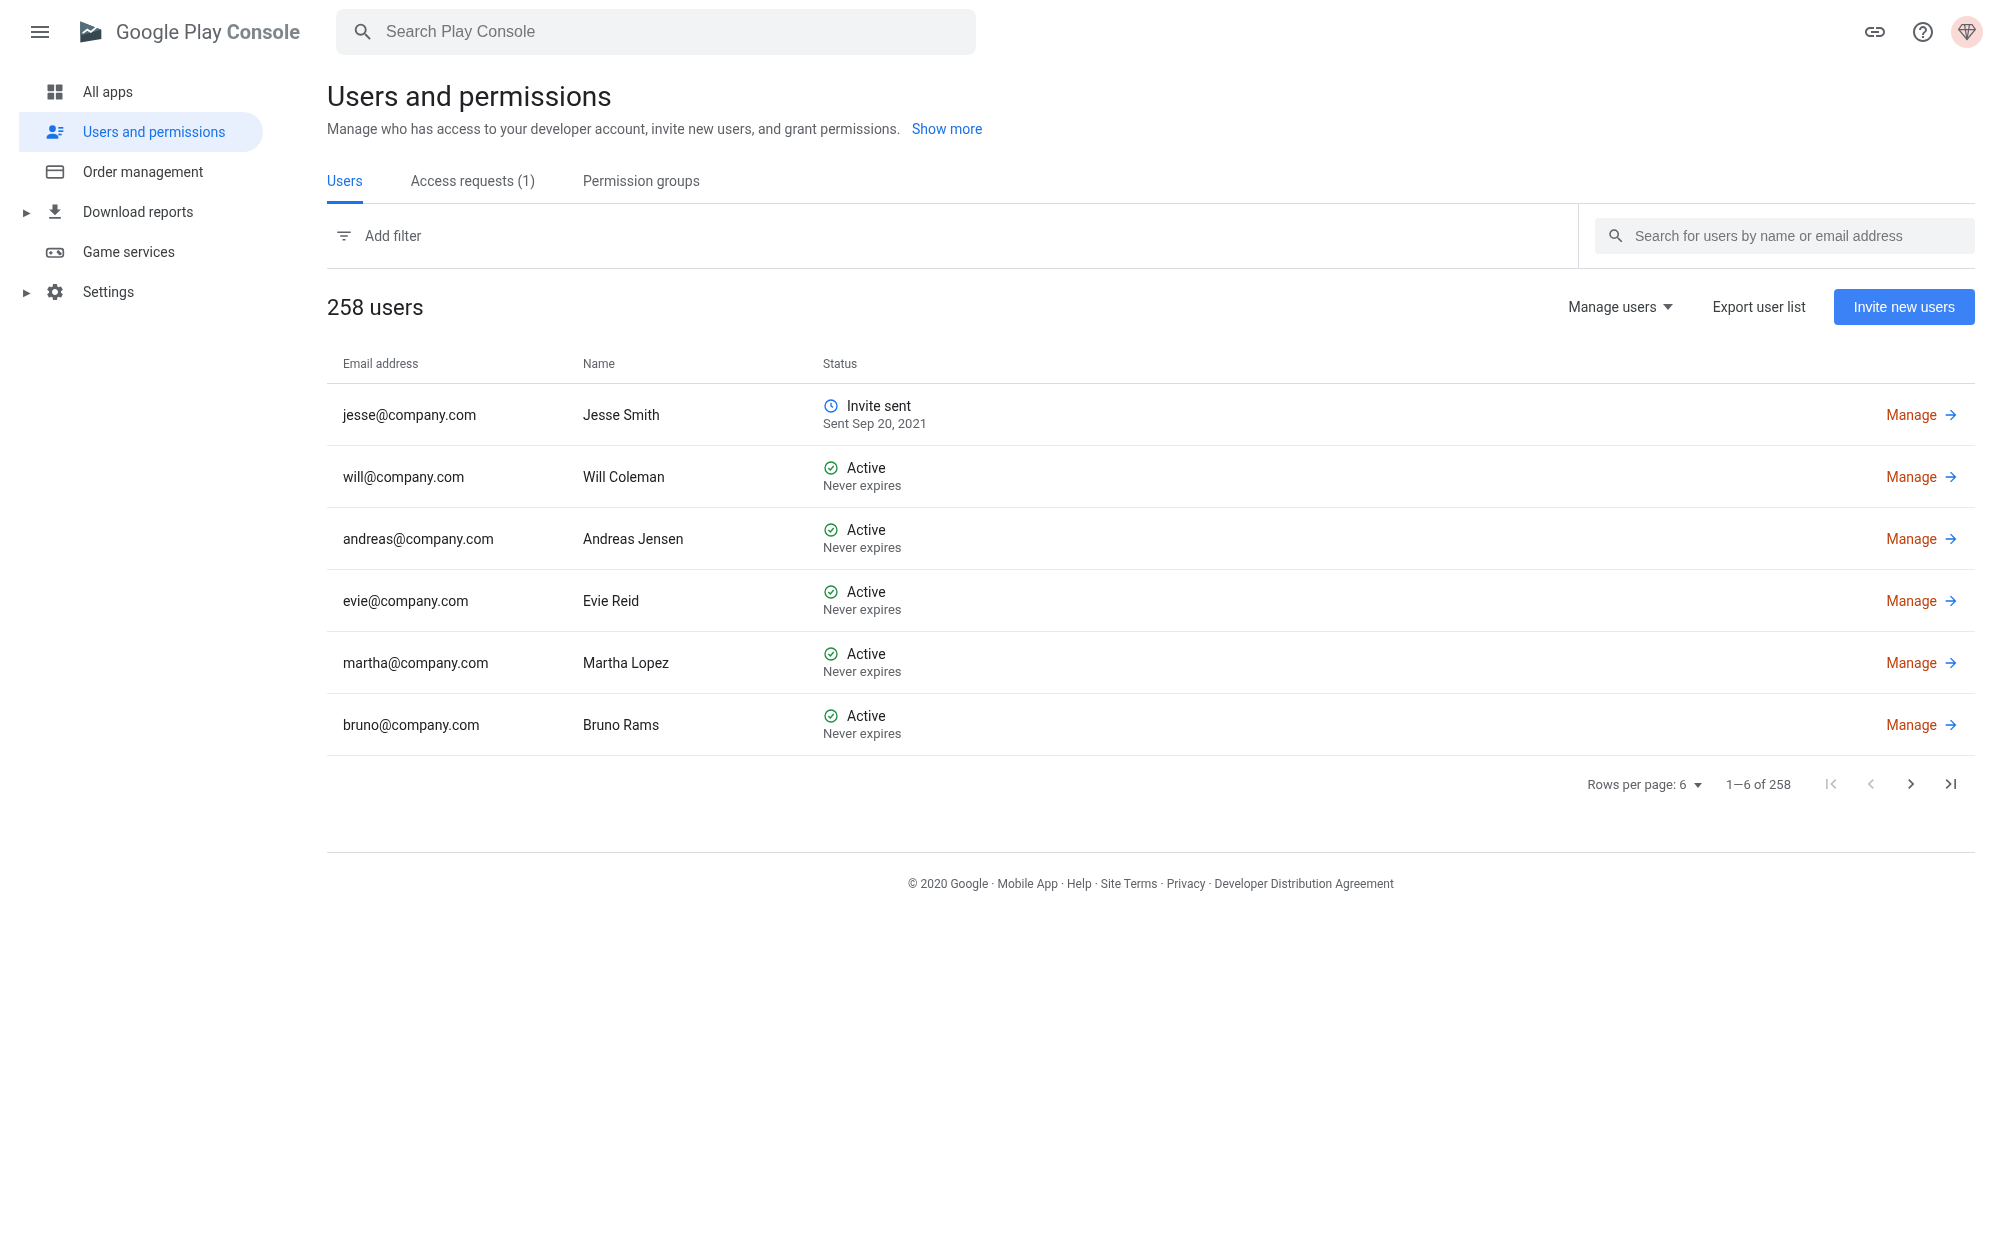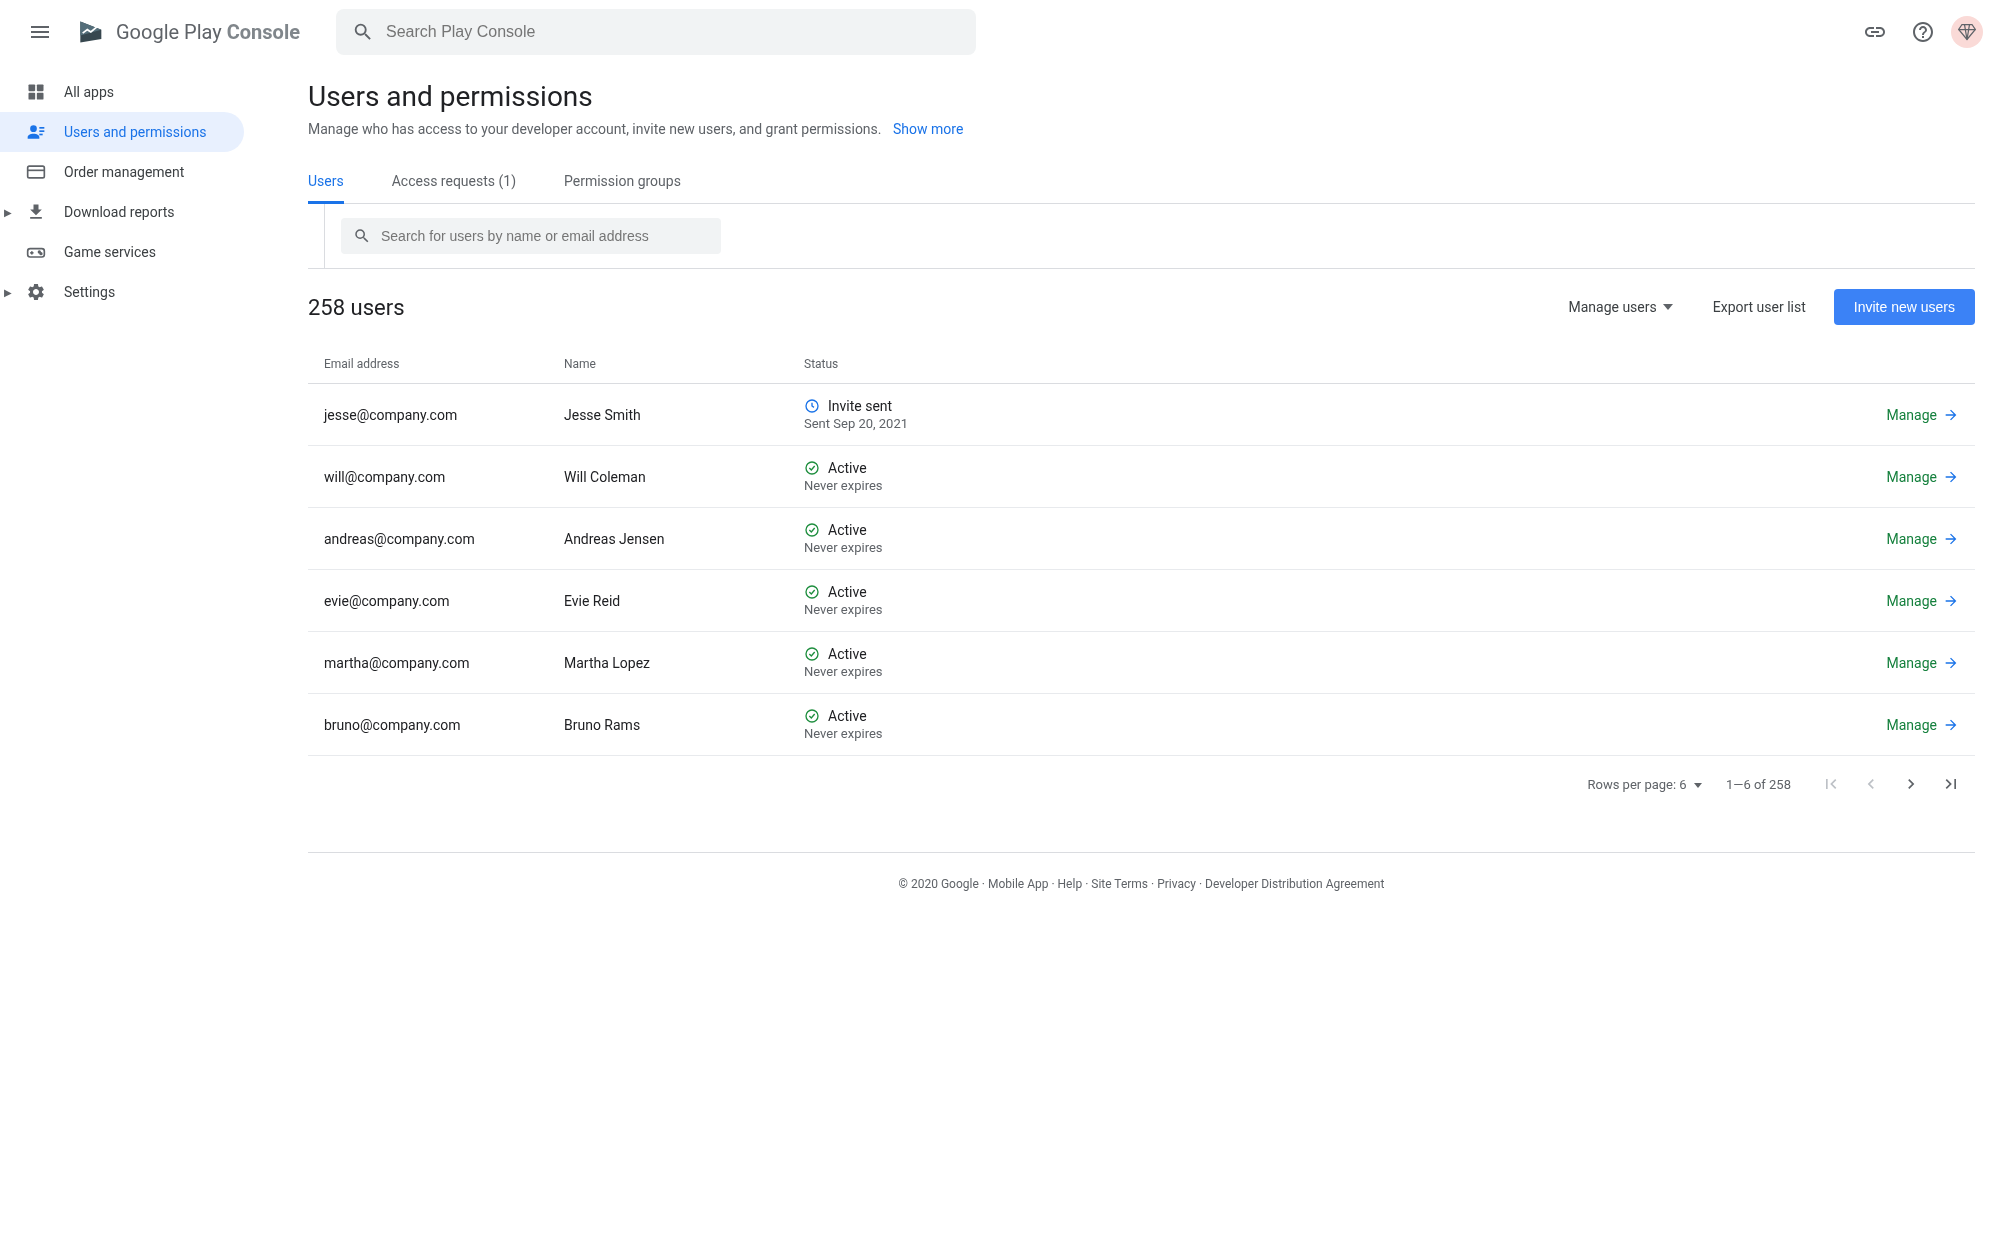--- a/index.html
+++ b/index.html
@@ -9,21 +9,21 @@
 .logo-wrap { display: flex; align-items: center; gap: 8px; margin-right: 24px; }
 .logo-icon { width: 32px; height: 28px; }
 .logo-text { font-size: 20px; color: #5f6368; }
 .logo-text .gp { color: #5f6368; }
 .logo-text .cons { color: #80868b; font-weight: 700; }
 .search-wrap { flex: 1; max-width: 640px; display: flex; align-items: center; background: #f1f3f4; border-radius: 8px; height: 46px; padding: 14px 16px; gap: 12px; }
 .search-wrap input { border: none; background: transparent; outline: none; font-size: 16px; flex: 1; color: #5f6368; }
 .top-actions { margin-left: auto; display: flex; align-items: center; gap: 8px; }
 .icon-btn { width: 40px; height: 40px; display: flex; align-items: center; justify-content: center; border-radius: 50%; cursor: pointer; color: #5f6368; }
 .avatar { width: 32px; height: 32px; border-radius: 50%; background: #fadad7; display: flex; align-items: center; justify-content: center; cursor: pointer; }
-.layout { display: flex; }
+.layout { display: flex; padding-left: 19px; }
 .sidebar { width: 256px; padding-top: 8px; flex-shrink: 0; }
 .side-item { display: flex; align-items: center; height: 40px; padding: 0 12px 0 24px; gap: 16px; cursor: pointer; border-radius: 0 20px 20px 0; margin-right: 12px; color: #3c4043; position: relative; }
 .side-item.active { background: #e8f0fe; color: #1a73e8; }
 .side-item .icon-slot { width: 24px; height: 24px; display: flex; align-items: center; justify-content: center; color: #5f6368; }
 .side-item.active .icon-slot { color: #1a73e8; }
 .side-item .chev { position: absolute; left: 4px; color: #5f6368; font-size: 10px; }
 .main { flex: 1; padding: 0 24px 40px 52px; min-width: 0; }
 h1 { font-size: 28px; font-weight: 400; margin: 16px 0 8px; }
 .subtitle { color: #5f6368; margin-bottom: 24px; }
 .subtitle a { color: #1a73e8; text-decoration: none; cursor: pointer; margin-left: 8px; }
@@ -43,21 +43,21 @@
 .table { width: 100%; }
 .thead { display: flex; padding: 12px 16px; color: #5f6368; font-size: 12px; border-bottom: 1px solid #dadce0; }
 .col-email { flex: 0 0 240px; }
 .col-name { flex: 0 0 240px; }
 .col-status { flex: 1; }
 .col-action { flex: 0 0 120px; text-align: right; }
 .trow { display: flex; align-items: center; padding: 14px 16px; border-bottom: 1px solid #e8eaed; }
 .status-cell { display: flex; flex-direction: column; gap: 2px; }
 .status-line { display: flex; align-items: center; gap: 8px; }
 .status-sub { color: #5f6368; font-size: 13px; }
-.manage-link { color: #15803d; cursor: pointer; display: flex; align-items: center; gap: 6px; justify-content: flex-end; }
+.manage-link { color: #c2410c; cursor: pointer; display: flex; align-items: center; gap: 6px; justify-content: flex-end; }
 .pagination { display: flex; align-items: center; justify-content: flex-end; gap: 24px; padding: 12px 8px; color: #5f6368; font-size: 13px; }
 .page-icons { display: flex; gap: 8px; }
 .page-icons .pbtn { width: 32px; height: 32px; display: flex; align-items: center; justify-content: center; cursor: pointer; color: #5f6368; border-radius: 50%; }
 .page-icons .pbtn.disabled { color: #bdc1c6; cursor: default; }
 .footer { text-align: center; color: #5f6368; font-size: 12px; padding: 24px 0; border-top: 1px solid #dadce0; margin-top: 40px; }
 .footer span { cursor: pointer; }
 svg { display: block; }
 </style>
 </head>
 <body>
@@ -175,20 +175,26 @@
       <a>Show more</a>
     </p>
 
     <div class="tabs">
       <div class="tab active">Users</div>
       <div class="tab">Access requests (1)</div>
       <div class="tab">Permission groups</div>
     </div>
 
     <div class="filter-row">
+      <div class="filter-left">
+        <svg width="18" height="18" viewBox="0 0 24 24" fill="#5f6368">
+            <path d="M3 6h18v2H3zm4 5h10v2H7zm3 5h4v2h-4z"></path>
+          </svg>
+        <span>Add filter</span>
+      </div>
       <div class="divider-v"></div>
       <div class="filter-right">
         <svg width="18" height="18" viewBox="0 0 24 24" fill="#5f6368">
             <path d="M15.5 14h-.79l-.28-.27A6.471 6.471 0 0016 9.5 6.5 6.5 0 109.5 16c1.61 0 3.09-.59 4.23-1.57l.27.28v.79l5 4.99L20.49 19l-4.99-5zm-6 0C7.01 14 5 11.99 5 9.5S7.01 5 9.5 5 14 7.01 14 9.5 11.99 14 9.5 14z"></path>
           </svg>
         <input placeholder="Search for users by name or email address" style="">
       </div>
     </div>
 
     <div class="list-header">

